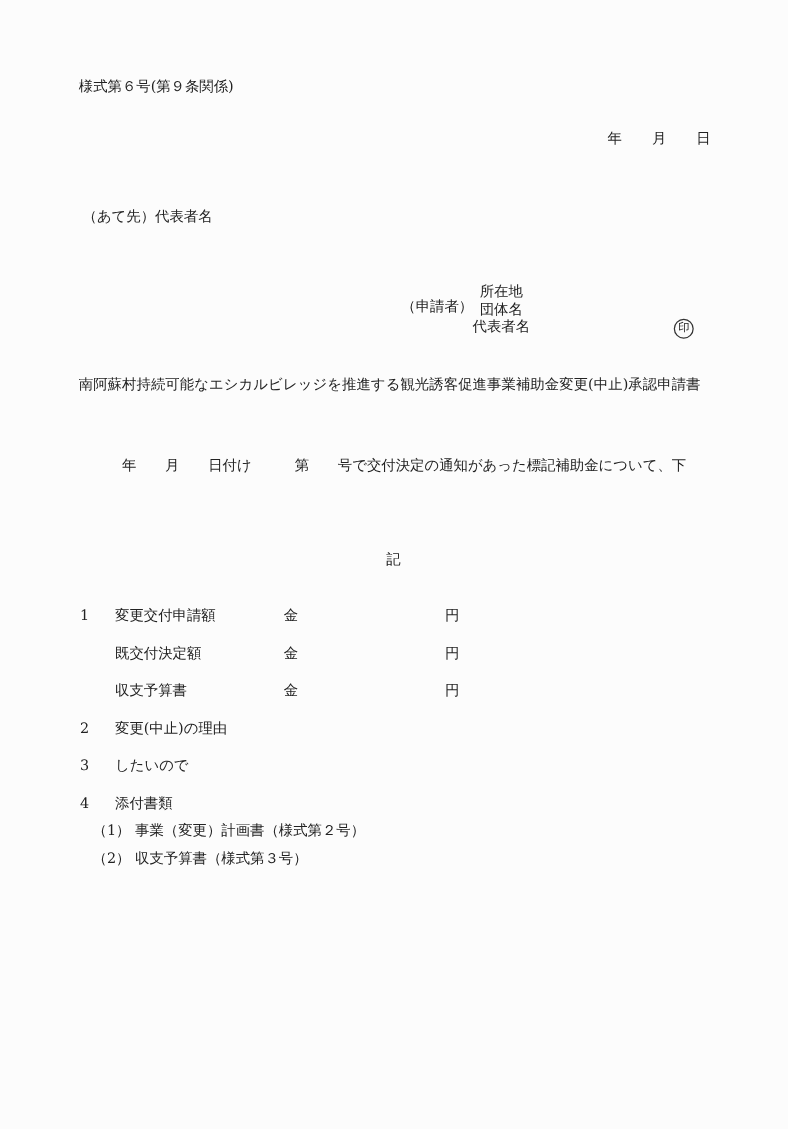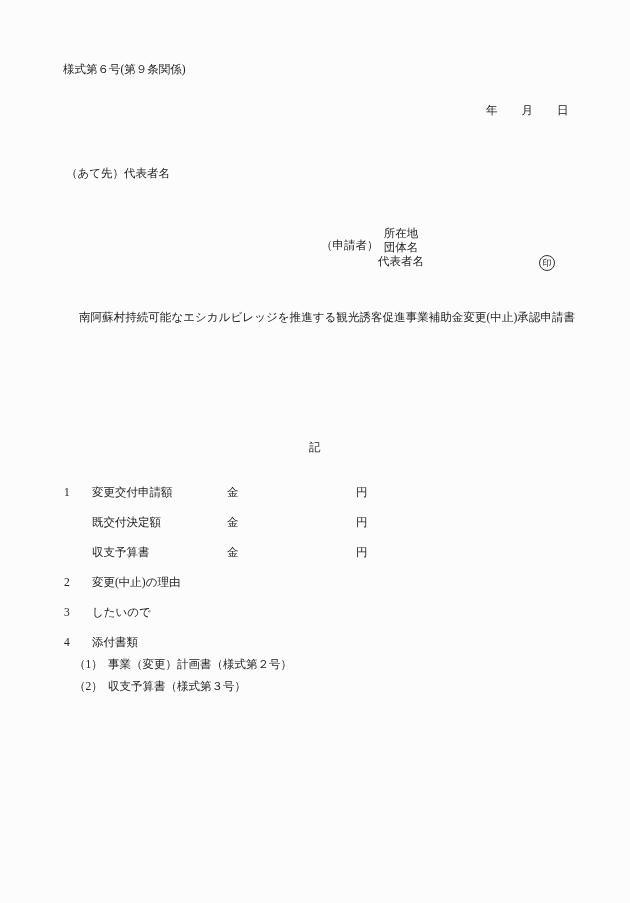--- a/index.html
+++ b/index.html
@@ -10,31 +10,31 @@
     body {
       width: 630px;
       height: 903px;
       position: relative;
       overflow: hidden;
       font-family: "DejaVu Serif", "Liberation Serif", serif;
       font-size: 11.5px;
       color: #222;
       line-height: 1;
     }
-    .abs { position: absolute; white-space: nowrap; font-family: Liberation Serif, serif; }
+    .abs { position: absolute; white-space: nowrap; }
     .form-number { left: 63px; top: 64px; }
     .date-line { left: 486px; top: 105px; }
     .date-line span { display: inline-block; }
     .date-gap { width: 24px; }
     .addressee { left: 66px; top: 168px; }
     .applicant-label { left: 321px; top: 240px; }
     .applicant-fields { left: 378px; top: 226px; line-height: 14px; text-align: center; }
     .seal { left: 539px; top: 255px; width: 14px; height: 14px; border: 1px solid #333; border-radius: 50%;
             font-size: 9px; display: flex; align-items: center; justify-content: center; line-height: 1; }
-    .doc-title { left: 63px; top: 312px; letter-spacing: 0.05px; margin-left: 16px; }
+    .doc-title { left: 63px; top: 302px; letter-spacing: 0.05px; }
     .body-para { left: 63px; top: 362px; width: 520px; line-height: 21.5px; white-space: normal; }
     .body-para .line { display: block; white-space: nowrap; }
     .ki { left: 309px; top: 442px; }
     .items { left: 64px; top: 487px; }
     .row { position: absolute; white-space: nowrap; }
     .col-num { position: absolute; left: 0; }
     .col-label { position: absolute; left: 28px; }
     .col-kin { position: absolute; left: 163px; }
     .col-yen { position: absolute; left: 292px; }
     .sub { position: absolute; white-space: nowrap; }
@@ -56,20 +56,21 @@
   <div class="abs applicant-fields">
     <div>所在地</div>
     <div>団体名</div>
     <div>代表者名</div>
   </div>
   <div class="abs seal">印</div>
 
   <div class="abs doc-title">南阿蘇村持続可能なエシカルビレッジを推進する観光誘客促進事業補助金変更(中止)承認申請書</div>
 
   <div class="abs body-para">
+    <span class="line">　　　年　　月　　日付け　　　第　　号で交付決定の通知があった標記補助金について、下</span>
   </div>
 
   <div class="abs ki">記</div>
 
   <div class="abs items">
     <div class="row" style="top:0;">
       <span class="col-num">1</span>
       <span class="col-label">変更交付申請額</span>
       <span class="col-kin">金</span>
       <span class="col-yen">円</span>

